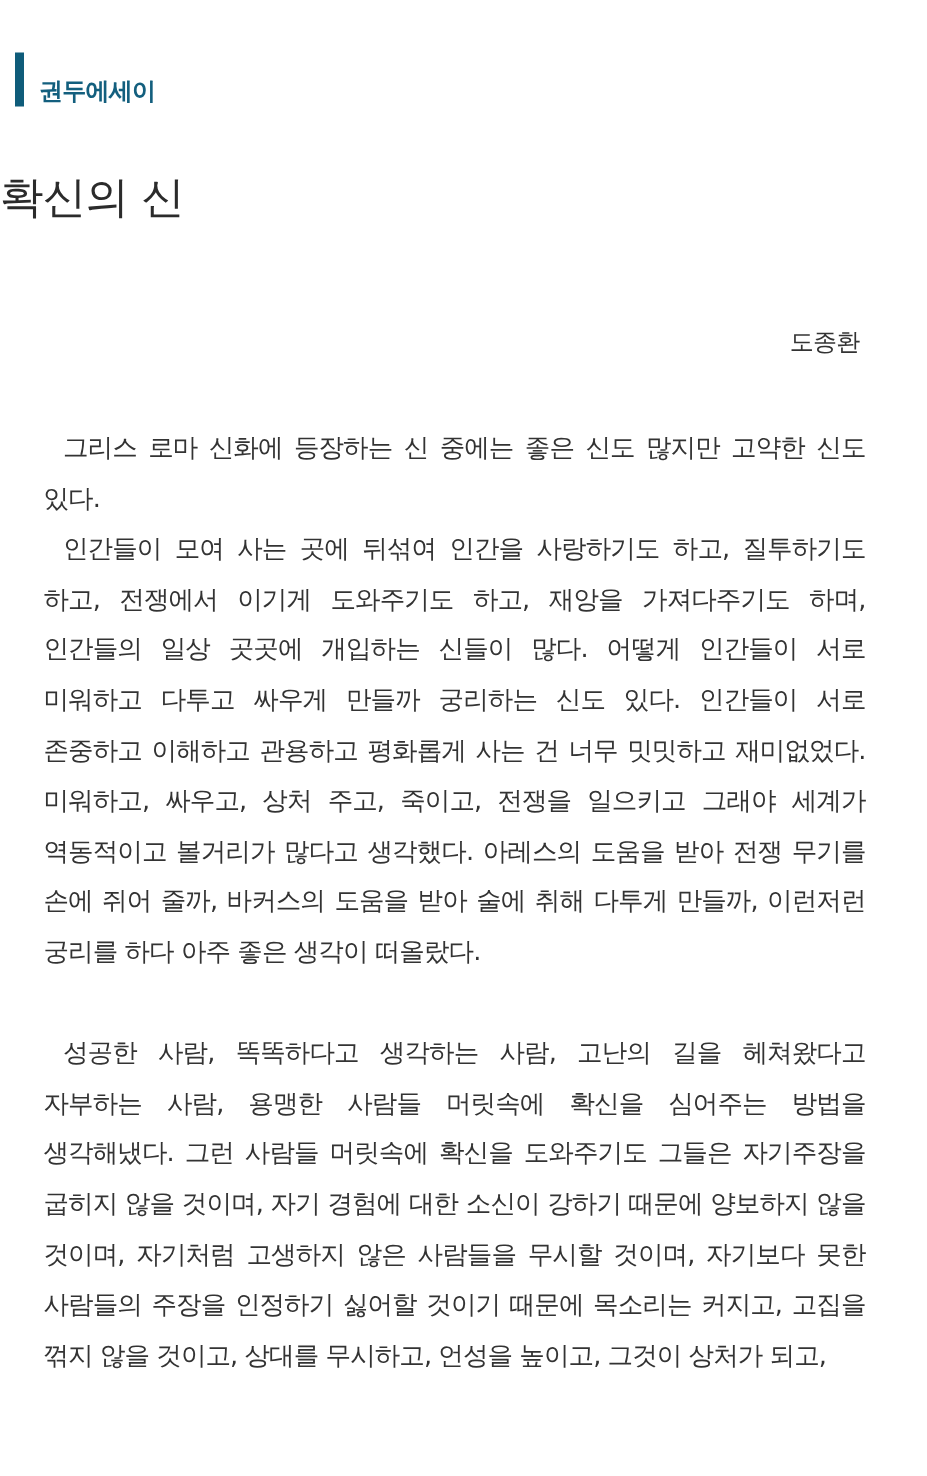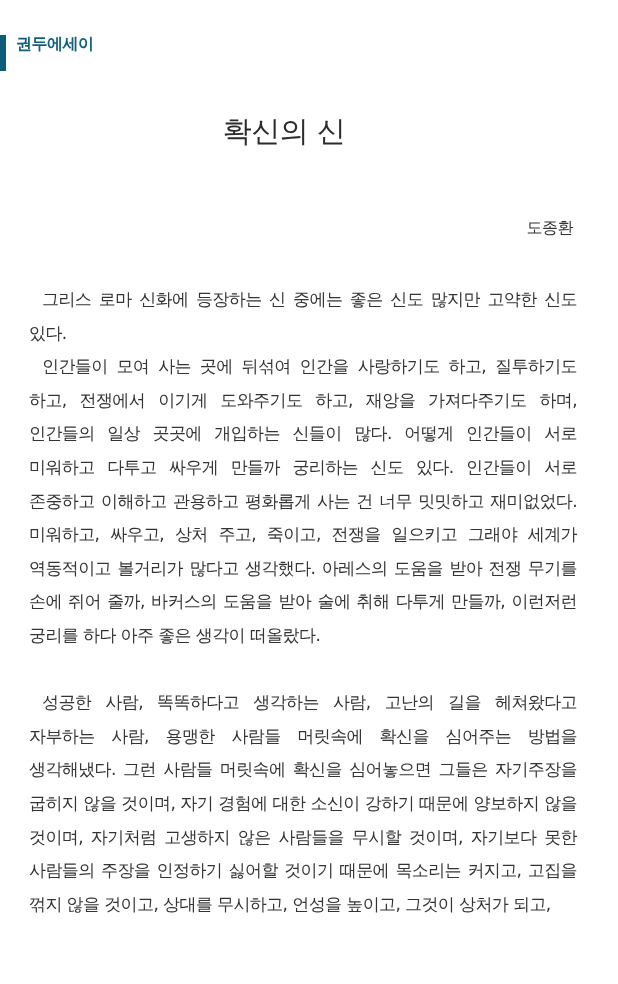--- a/index.html
+++ b/index.html
@@ -10,46 +10,45 @@
     body {
       width: 618px;
       height: 984px;
       overflow: hidden;
       position: relative;
       font-family: "DejaVu Sans", "Liberation Sans", sans-serif;
       color: #333333;
     }
     .section-header {
       position: absolute;
-      left: 0;
+      left: 10px;
       top: 35px;
       height: 36px;
       display: flex;
-      align-items: flex-start;
+      align-items: flex-end;
     }
     .section-bar {
       width: 6px;
       height: 36px;
       background: #0f5c7a;
       margin-right: 10px;
     }
     .section-label {
       font-size: 16px;
       font-weight: bold;
       color: #135f7e;
       line-height: 18px;
       margin-bottom: 1px;
       letter-spacing: -0.5px;
     }
     .article-title {
       position: absolute;
       left: 0;
       width: 568px;
       top: 112px;
-      text-align: center;
       font-size: 29px;
       color: #2b2b2b;
       letter-spacing: -0.5px;
       margin: 0;
       font-weight: normal;
     }
     .author {
       position: absolute;
       right: 45px;
       top: 218px;
@@ -87,14 +86,14 @@
 </div>
 
 <h1 class="article-title">확신의 신</h1>
 
 <div class="author">도종환</div>
 
 <div class="article-body">
   <p>그리스 로마 신화에 등장하는 신 중에는 좋은 신도 많지만 고약한 신도 있다.</p>
   <p>인간들이 모여 사는 곳에 뒤섞여 인간을 사랑하기도 하고, 질투하기도 하고, 전쟁에서 이기게 도와주기도 하고, 재앙을 가져다주기도 하며, 인간들의 일상 곳곳에 개입하는 신들이 많다. 어떻게 인간들이 서로 미워하고 다투고 싸우게 만들까 궁리하는 신도 있다. 인간들이 서로 존중하고 이해하고 관용하고 평화롭게 사는 건 너무 밋밋하고 재미없었다. 미워하고, 싸우고, 상처 주고, 죽이고, 전쟁을 일으키고 그래야 세계가 역동적이고 볼거리가 많다고 생각했다. 아레스의 도움을 받아 전쟁 무기를 손에 쥐어 줄까, 바커스의 도움을 받아 술에 취해 다투게 만들까, 이런저런 궁리를 하다 아주 좋은 생각이 떠올랐다.</p>
   <div class="spacer"></div>
-  <p>성공한 사람, 똑똑하다고 생각하는 사람, 고난의 길을 헤쳐왔다고 자부하는 사람, 용맹한 사람들 머릿속에 확신을 심어주는 방법을 생각해냈다. 그런 사람들 머릿속에 확신을 심어놓으면 그들은 자기주장을 굽히지 않을 것이며, 자기 경험에 대한 소신이 강하기 때문에 양보하지 않을 것이며, 자기처럼 고생하지 않은 사람들을 무시할 것이며, 자기보다 못한 사람들의 주장을 인정하기 싫어할 것이기 때문에 목소리는 커지고, 고집을 꺾지 않을 것이고, 상대를 무시하고, 언성을 높이고, 그것이 상처가 되고,</p>
+  <p>성공한 사람, 똑똑하다고 생각하는 사람, 고난의 길을 헤쳐왔다고 자부하는 사람, 용맹한 사람들 머릿속에 확신을 심어주는 방법을 생각해냈다. 그런 사람들 머릿속에 확신을 도와주기도 그들은 자기주장을 굽히지 않을 것이며, 자기 경험에 대한 소신이 강하기 때문에 양보하지 않을 것이며, 자기처럼 고생하지 않은 사람들을 무시할 것이며, 자기보다 못한 사람들의 주장을 인정하기 싫어할 것이기 때문에 목소리는 커지고, 고집을 꺾지 않을 것이고, 상대를 무시하고, 언성을 높이고, 그것이 상처가 되고,</p>
 </div>
 
 </body></html>

